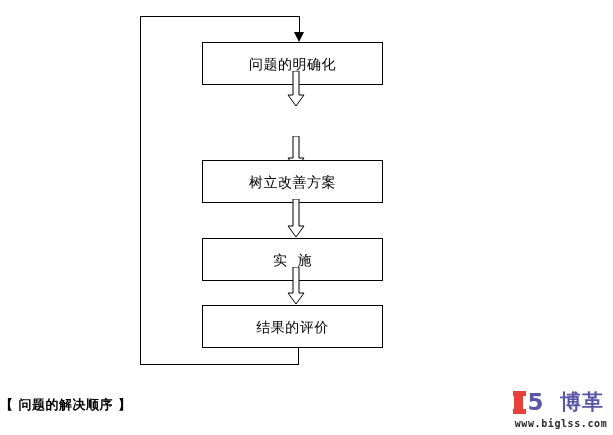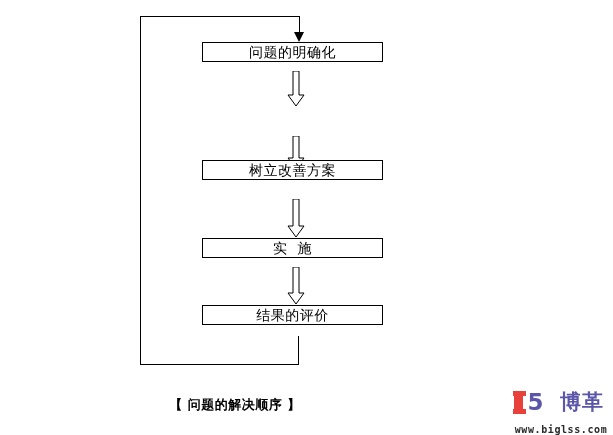--- a/index.html
+++ b/index.html
@@ -17,21 +17,21 @@
     height: 435px;
     background: #ffffff;
     overflow: hidden;
   }
 
   
   .node {
     position: absolute;
     left: 202px;
     width: 181px;
-    height: 20px;
+    height: 43px;
     box-sizing: border-box;
     border: 1px solid #000000;
     background: #ffffff;
     display: flex;
     align-items: center;
     justify-content: center;
   }
   .node-label {
     font-family: "DejaVu Sans", "Liberation Sans", sans-serif;
     font-size: 14px;
@@ -85,21 +85,21 @@
     border-right: 5px solid transparent;
     border-top: 10px solid #000000;
   }
 
   
   #caption {
     position: absolute;
     left: 0;
     top: 396px;
     width: 470px;
-    text-align: center;
+    text-align: left;
     font-family: "DejaVu Sans", "Liberation Sans", sans-serif;
     font-size: 13px;
     font-weight: bold;
     color: #000000;
     letter-spacing: 0.5px;
   }
 
   
   #logo {
     position: absolute;
@@ -164,21 +164,21 @@
     line-height: 25px;
     margin-left: 15px;
     letter-spacing: 1px;
   }
   #logo-url {
     font-family: "DejaVu Sans Mono", "Liberation Mono", monospace;
     font-size: 10px;
     font-weight: bold;
     color: #2b2b2b;
     letter-spacing: 0.6px;
-    margin-top: 9px;
+    margin-top: 3px;
     text-align: center;
     width: 96px;
   }
 </style>
 </head>
 <body>
 
 <div id="canvas">
 
   <div class="ln ln-v" id="fb-down"></div>

